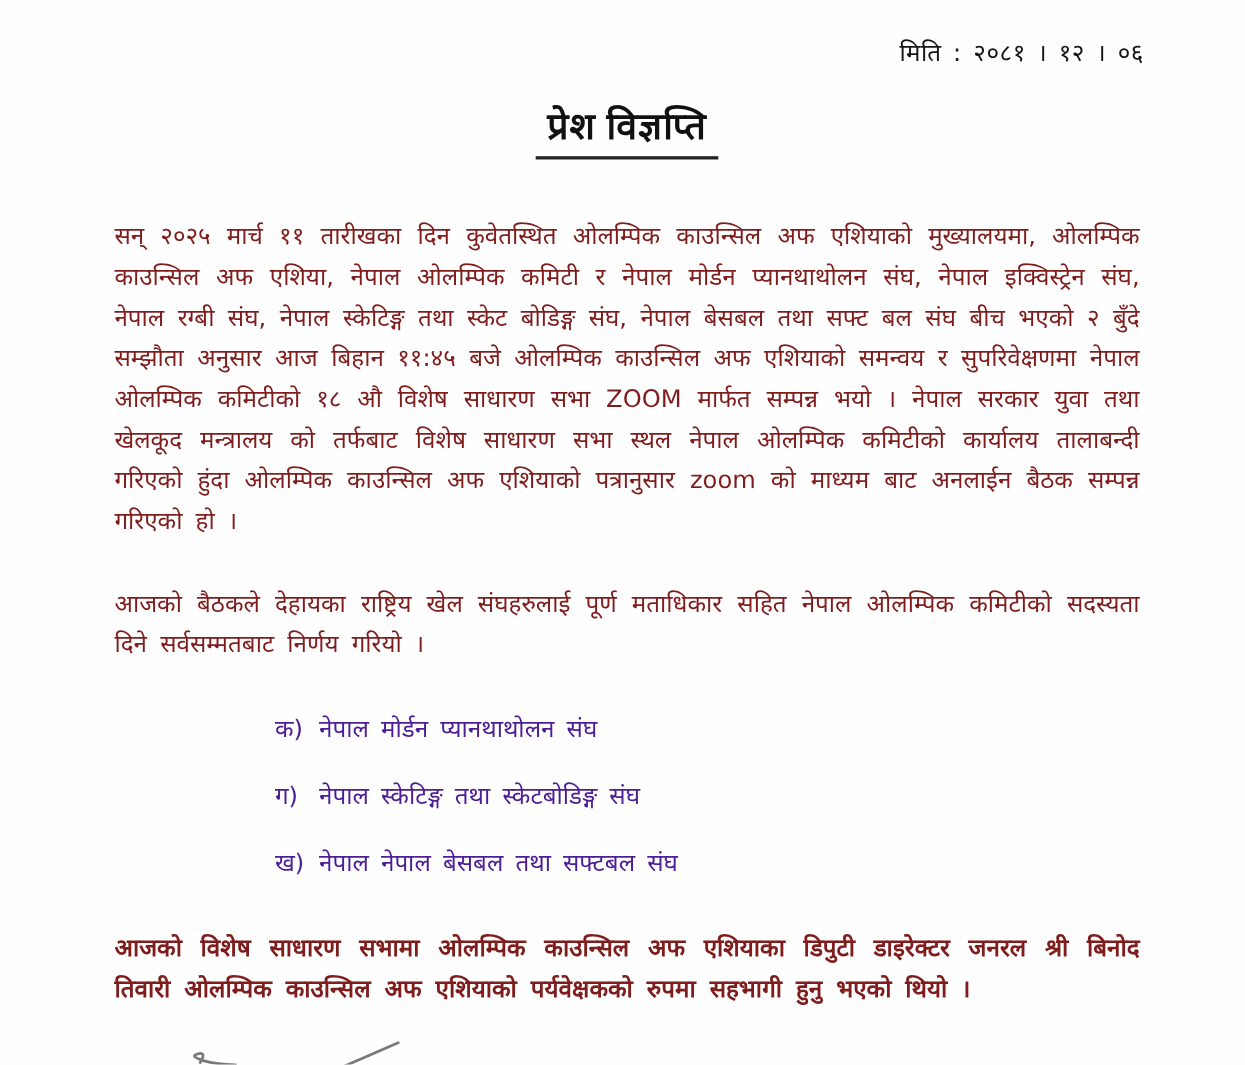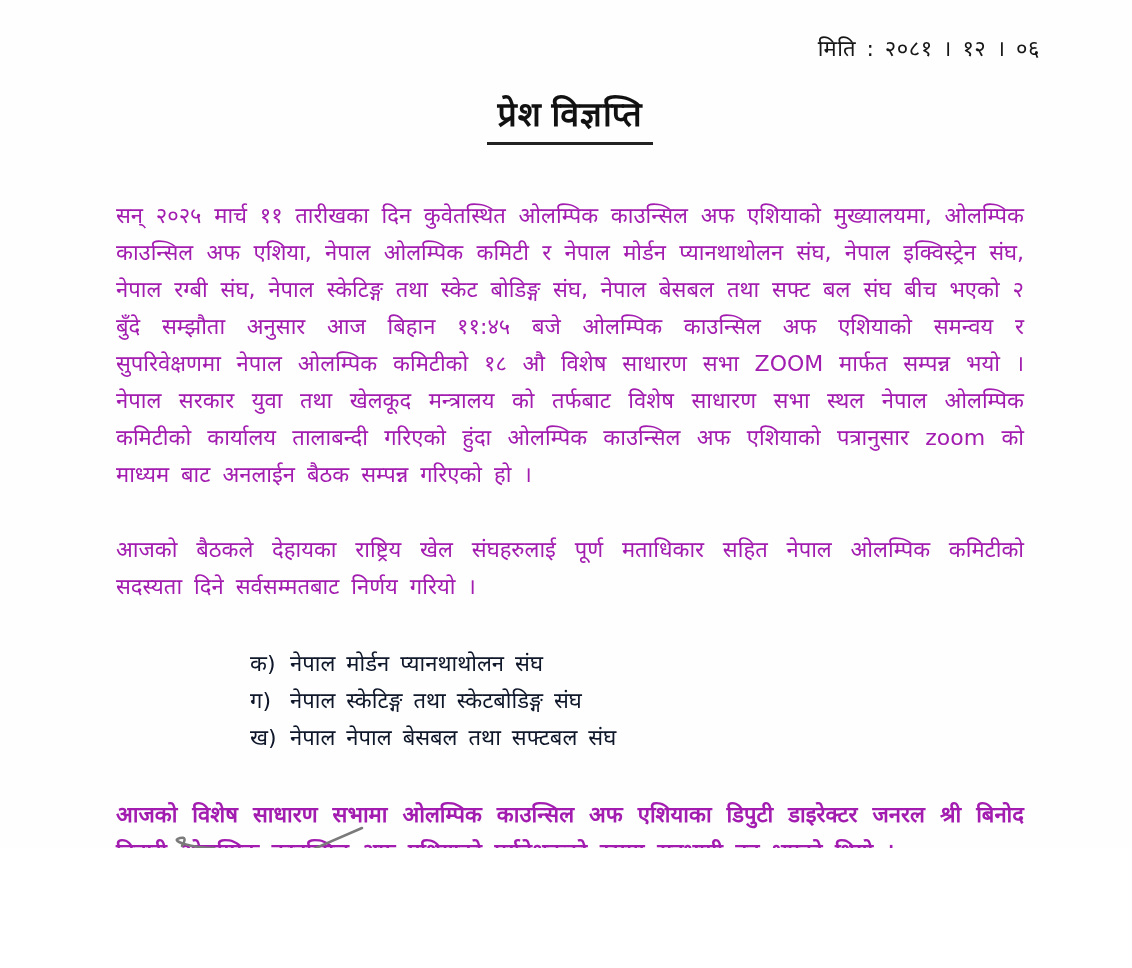--- a/index.html
+++ b/index.html
@@ -3,21 +3,21 @@
 <meta charset="utf-8">
 <style>
   html, body {
     margin: 0;
     padding: 0;
     background: #ffffff;
   }
   .page {
     position: relative;
     width: 1132px;
-    height: 848px;
+    height: 968px;
     background: #fefefe;
     overflow: hidden;
     font-family: "DejaVu Sans", sans-serif;
     color: #1d1d1d;
     box-sizing: border-box;
     padding: 34px 92px 0 100px;
   }
   .date-line {
     text-align: right;
     font-size: 22px;
@@ -38,35 +38,36 @@
     color: #111111;
     border-bottom: 3px solid #222222;
     padding: 0 10px 6px 10px;
     letter-spacing: 1px;
   }
   .para {
     font-size: 22px;
     line-height: 37px;
     text-align: justify;
     word-spacing: 5px;
-    color: #a21caf;
-    margin: 16px;
+    color: #7f1d1d;
+    margin: 4px;
   }
   .para-1 { margin-top: 52px; }
   .para-2 { margin-top: 38px; }
   .para-3 { margin-top: 40px; font-weight: bold; }
   .assoc-list {
     margin-top: 40px;
     margin-left: 150px;
   }
   .list-item {
     font-size: 22px;
     line-height: 37px;
-    color: #0f172a;
+    color: #4c1d95;
     word-spacing: 4px;
+    margin-top: 24px;
   }
   .list-marker {
     display: inline-block;
     min-width: 40px;
   }
   .signature {
     position: absolute;
     left: 130px;
     bottom: -6px;
     width: 280px;

